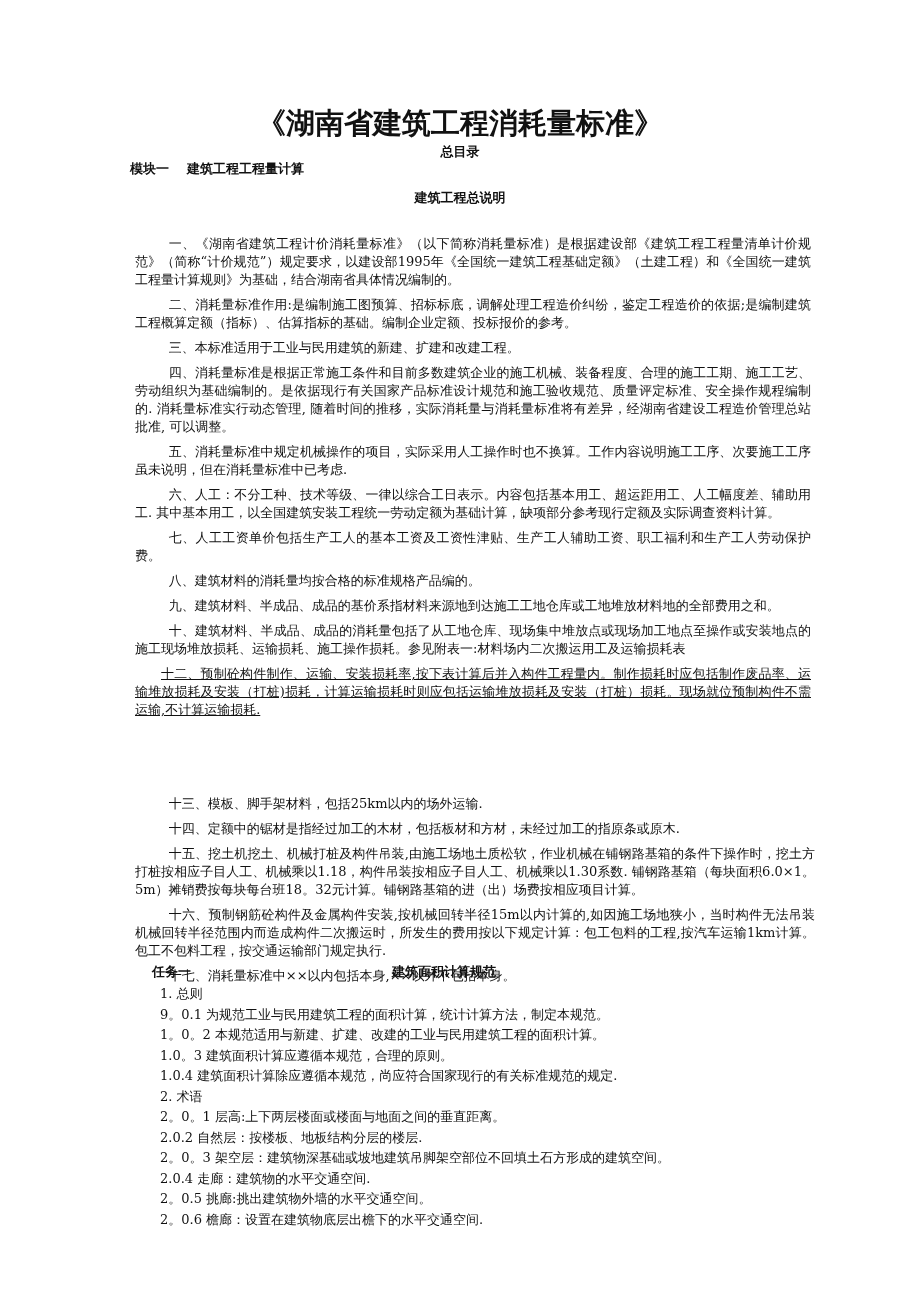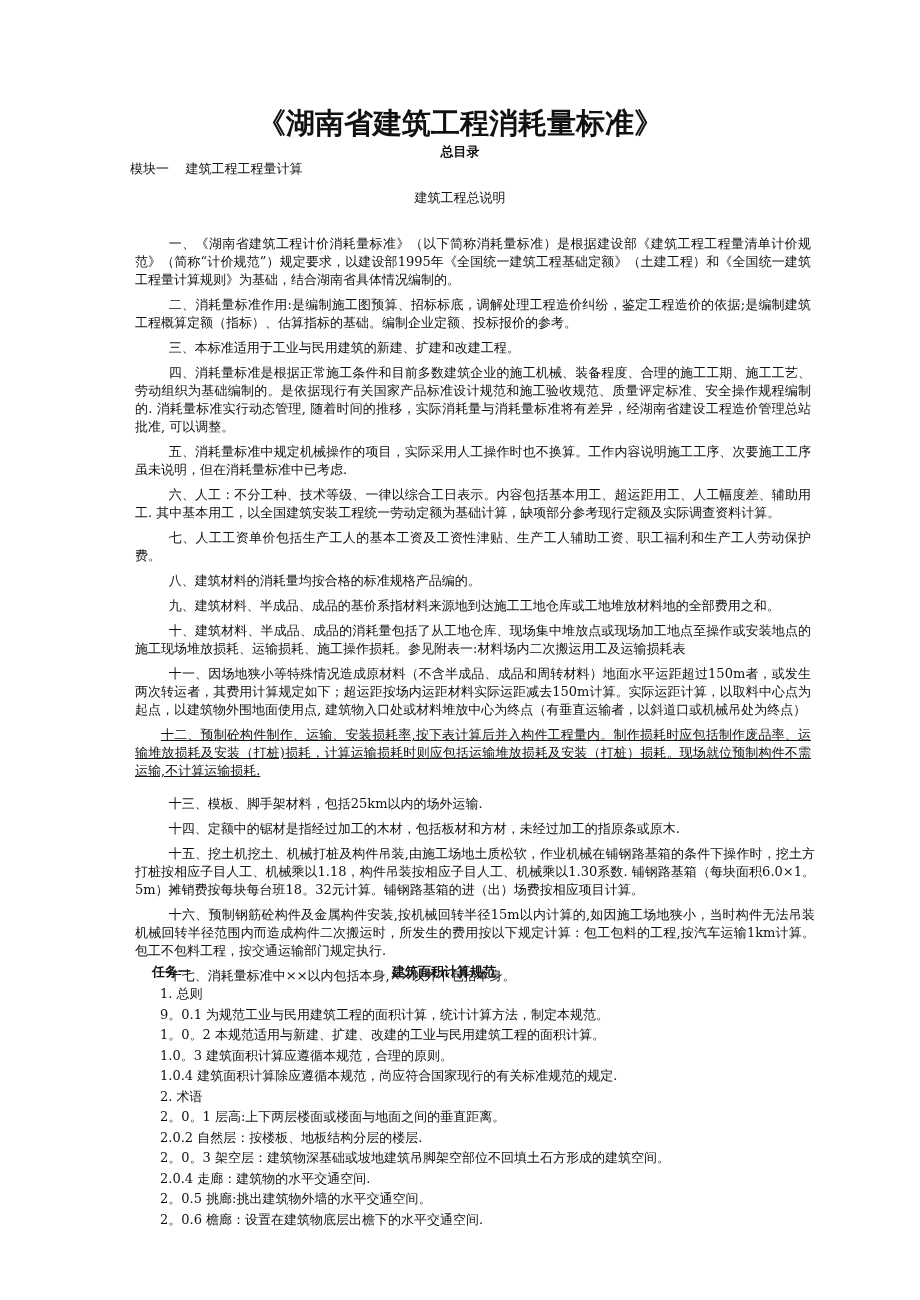--- a/index.html
+++ b/index.html
@@ -4,23 +4,23 @@
   <style>
     html, body { margin: 0; padding: 0; background: #ffffff; }
     body { width: 920px; height: 1300px; position: relative; overflow: hidden;
            font-family: "DejaVu Serif", "Liberation Serif", serif; color: #111; }
     .page { position: absolute; left: 0; top: 0; width: 920px; height: 1240px; }
     .title { position: absolute; top: 104px; left: 0; width: 920px; text-align: center;
              font-family: "DejaVu Sans", sans-serif; font-weight: bold; font-size: 29px; letter-spacing: 0px; }
     .subtitle { position: absolute; top: 143px; left: 0; width: 920px; text-align: center;
                 font-family: "DejaVu Sans", sans-serif; font-weight: bold; font-size: 13px; }
     .module { position: absolute; top: 160px; left: 130px;
-              font-family: "DejaVu Sans", sans-serif; font-weight: normal; font-size: 13px; white-space: pre; }
+              font-family: "DejaVu Sans", sans-serif; font-weight: bold; font-size: 13px; white-space: pre; }
     .section-heading { position: absolute; top: 189px; left: 0; width: 920px; text-align: center;
-                       font-family: "DejaVu Sans", sans-serif; font-weight: normal; font-size: 13px; }
+                       font-family: "DejaVu Sans", sans-serif; font-weight: bold; font-size: 13px; }
     .body1 { position: absolute; top: 228px; left: 128px; width: 690px; font-size: 13px; line-height: 18px; }
     .body2 { position: absolute; top: 788px; left: 128px; width: 694px; font-size: 13px; line-height: 18px; }
     p { margin: 7px; text-indent: 2.6em; text-align: justify; }
     .task { position: absolute; top: 963px; left: 152px; width: 690px;
             font-family: "DejaVu Sans", sans-serif; font-weight: bold; font-size: 13px; }
     .task .label { position: absolute; left: 0; top: 0; }
     .task .heading { position: absolute; left: 240px; top: 0; }
     .spec { position: absolute; top: 984px; left: 160px; width: 670px; font-size: 13px; line-height: 20.5px; }
     .spec div { white-space: nowrap; }
   </style>
@@ -37,21 +37,20 @@
     <p>一、《湖南省建筑工程计价消耗量标准》（以下简称消耗量标准）是根据建设部《建筑工程工程量清单计价规范》（简称“计价规范”）规定要求，以建设部1995年《全国统一建筑工程基础定额》（土建工程）和《全国统一建筑工程量计算规则》为基础，结合湖南省具体情况编制的。</p>
     <p>二、消耗量标准作用:是编制施工图预算、招标标底，调解处理工程造价纠纷，鉴定工程造价的依据;是编制建筑工程概算定额（指标）、估算指标的基础。编制企业定额、投标报价的参考。</p>
     <p>三、本标准适用于工业与民用建筑的新建、扩建和改建工程。</p>
     <p>四、消耗量标准是根据正常施工条件和目前多数建筑企业的施工机械、装备程度、合理的施工工期、施工工艺、劳动组织为基础编制的。是依据现行有关国家产品标准设计规范和施工验收规范、质量评定标准、安全操作规程编制的. 消耗量标准实行动态管理, 随着时间的推移，实际消耗量与消耗量标准将有差异，经湖南省建设工程造价管理总站批准, 可以调整。</p>
     <p>五、消耗量标准中规定机械操作的项目，实际采用人工操作时也不换算。工作内容说明施工工序、次要施工工序虽未说明，但在消耗量标准中已考虑.</p>
     <p>六、人工：不分工种、技术等级、一律以综合工日表示。内容包括基本用工、超运距用工、人工幅度差、辅助用工. 其中基本用工，以全国建筑安装工程统一劳动定额为基础计算，缺项部分参考现行定额及实际调查资料计算。</p>
     <p>七、人工工资单价包括生产工人的基本工资及工资性津贴、生产工人辅助工资、职工福利和生产工人劳动保护费。</p>
     <p>八、建筑材料的消耗量均按合格的标准规格产品编的。</p>
     <p>九、建筑材料、半成品、成品的基价系指材料来源地到达施工工地仓库或工地堆放材料地的全部费用之和。</p>
     <p>十、建筑材料、半成品、成品的消耗量包括了从工地仓库、现场集中堆放点或现场加工地点至操作或安装地点的施工现场堆放损耗、运输损耗、施工操作损耗。参见附表一:材料场内二次搬运用工及运输损耗表</p>
-    <p>十一、因场地狭小等特殊情况造成原材料（不含半成品、成品和周转材料）地面水平运距超过150m者，或发生两次转运者，其费用计算规定如下；超运距按场内运距材料实际运距减去150m计算。实际运距计算，以取料中心点为起点，以建筑物外围地面使用点, 建筑物入口处或材料堆放中心为终点（有垂直运输者，以斜道口或机械吊处为终点）</p>
     <p style="text-indent:2em;text-decoration:underline;">十二、预制砼构件制作、运输、安装损耗率,按下表计算后并入构件工程量内。制作损耗时应包括制作废品率、运输堆放损耗及安装（打桩)损耗，计算运输损耗时则应包括运输堆放损耗及安装（打桩）损耗。现场就位预制构件不需运输,不计算运输损耗.</p>
   </div>
 
   <div class="body2">
     <p>十三、模板、脚手架材料，包括25km以内的场外运输.</p>
     <p>十四、定额中的锯材是指经过加工的木材，包括板材和方材，未经过加工的指原条或原木.</p>
     <p>十五、挖土机挖土、机械打桩及构件吊装,由施工场地土质松软，作业机械在铺钢路基箱的条件下操作时，挖土方打桩按相应子目人工、机械乘以1.18，构件吊装按相应子目人工、机械乘以1.30系数. 铺钢路基箱（每块面积6.0×1。5m）摊销费按每块每台班18。32元计算。铺钢路基箱的进（出）场费按相应项目计算。</p>
     <p>十六、预制钢筋砼构件及金属构件安装,按机械回转半径15m以内计算的,如因施工场地狭小，当时构件无法吊装机械回转半径范围内而造成构件二次搬运时，所发生的费用按以下规定计算：包工包料的工程,按汽车运输1km计算。包工不包料工程，按交通运输部门规定执行.</p>
     <p>十七、消耗量标准中××以内包括本身,××以外不包括本身。</p>
   </div>

